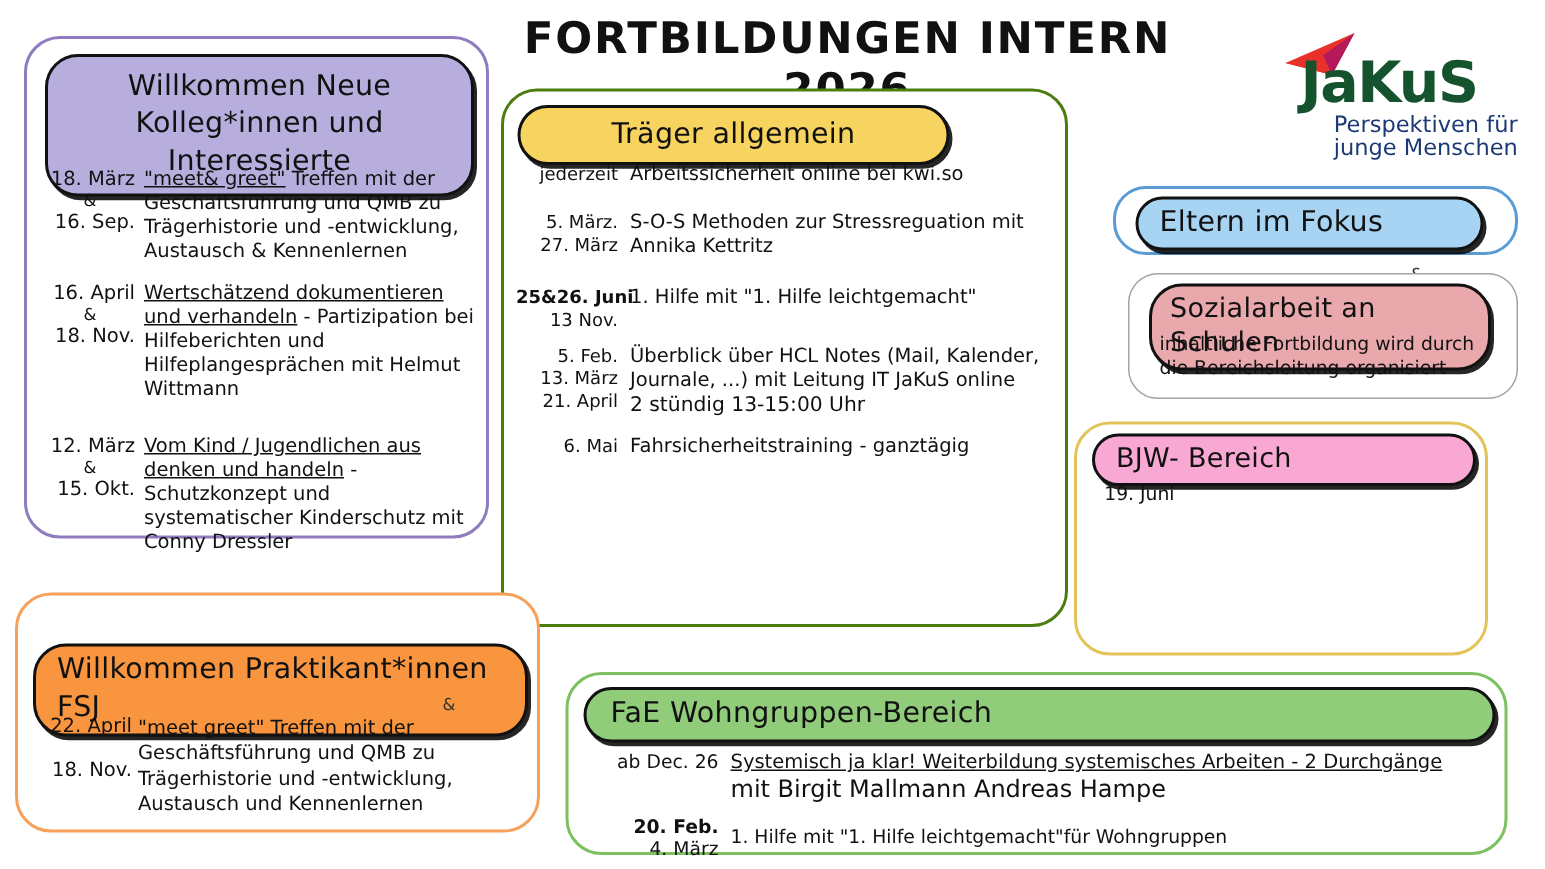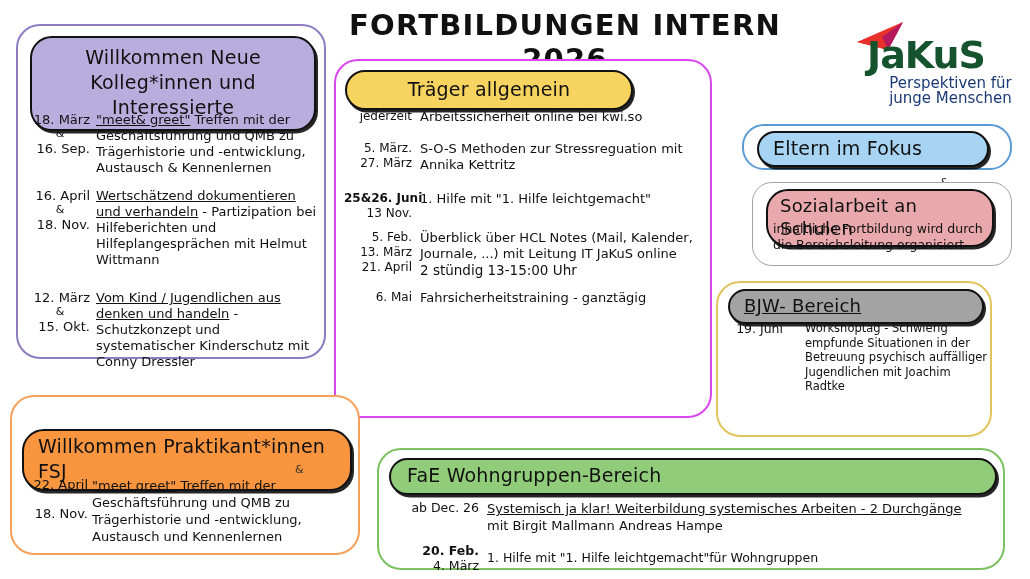--- a/index.html
+++ b/index.html
@@ -89,21 +89,21 @@
     padding:7px 4px 9px;
     font-size:19px;line-height:25px;
   }
   #card-neue-kolleg .body{position:absolute;left:12px;top:86px;width:290px;}
   #card-neue-kolleg .dates{width:60px;font-size:13px;margin-right:6px;}
   #card-neue-kolleg .desc{font-size:13px;}
 
   
   #card-traeger{
     left:334px; top:59px; width:378px; height:359px;
-    border:2px solid #d946ef;
+    border:2px solid #4d7c0f;
   }
   #card-traeger .pill{
     position:absolute;left:9px;top:9px;width:288px;
     background:#f7d45f;
     padding:5px 4px 7px;
     font-size:19px;line-height:24px;
   }
   #card-traeger .body{position:absolute;left:8px;top:48px;width:366px;}
   #card-traeger .dates{width:68px;font-size:12px;margin-right:8px;}
   #card-traeger .desc{font-size:13px;}
@@ -145,24 +145,24 @@
     font-size:12.5px;line-height:16px;color:#111;
   }
 
   
   #card-bjw{
     left:716px; top:281px; width:276px; height:156px;
     border:2px solid #e3c45a;
   }
   #card-bjw .pill{
     position:absolute;left:10px;top:6px;width:256px;
-    background:#a3a3a3;
+    background:#f9a8d4;
     padding:3px 4px 5px;
     font-size:18px;line-height:23px;
-    text-align:left;padding-left:14px;text-decoration:underline;
+    text-align:left;padding-left:14px;
   }
   #card-bjw .body{position:absolute;left:9px;top:38px;width:262px;}
   #card-bjw .dates{width:56px;font-size:12.5px;margin-right:22px;}
   #card-bjw .desc{font-size:11.5px;line-height:14.5px;}
 
   
   #card-praktikant{
     left:10px; top:395px; width:350px; height:160px;
     border:2px solid #f6a05a;
   }
@@ -309,21 +309,20 @@
     <div class="note">inhaltliche Fortbildung wird durch die Bereichsleitung organisiert</div>
   </div>
 
   <div class="card" id="card-bjw">
     <div class="pill">BJW- Bereich</div>
     <div class="body">
       <div class="row">
         <div class="dates">
           <div>19. Juni</div>
         </div>
-        <div class="desc">Workshoptag  - Schwierig empfunde Situationen in der Betreuung psychisch auffälliger Jugendlichen mit Joachim Radtke</div>
       </div>
     </div>
   </div>
 
   <div class="card" id="card-praktikant">
     <div class="pill">Willkommen Praktikant*innen  FSJ</div>
     <div class="amp-in">&amp;</div>
     <div class="body">
       <div class="row">
         <div class="dates">
@@ -337,21 +336,21 @@
 
   <div class="card" id="card-fae">
     <div class="pill">FaE   Wohngruppen-Bereich</div>
     <div class="body">
       <div class="row">
         <div class="dates">
           <div>ab Dec. 26</div>
         </div>
         <div>
           <div class="desc u">Systemisch ja klar! Weiterbildung systemisches Arbeiten - 2 Durchgänge</div>
-          <div class="desc" style="font-size:13px">mit Birgit Mallmann   Andreas Hampe</div>
+          <div class="desc" style="font-size:16px">mit Birgit Mallmann   Andreas Hampe</div>
         </div>
       </div>
       <div class="row" style="margin-top:6px">
         <div class="dates">
           <div class="b">20. Feb.</div>
           <div>4. März</div>
         </div>
         <div class="desc" style="font-size:12.5px;margin-top:6px">1. Hilfe mit "1. Hilfe leichtgemacht"für Wohngruppen</div>
       </div>
     </div>

